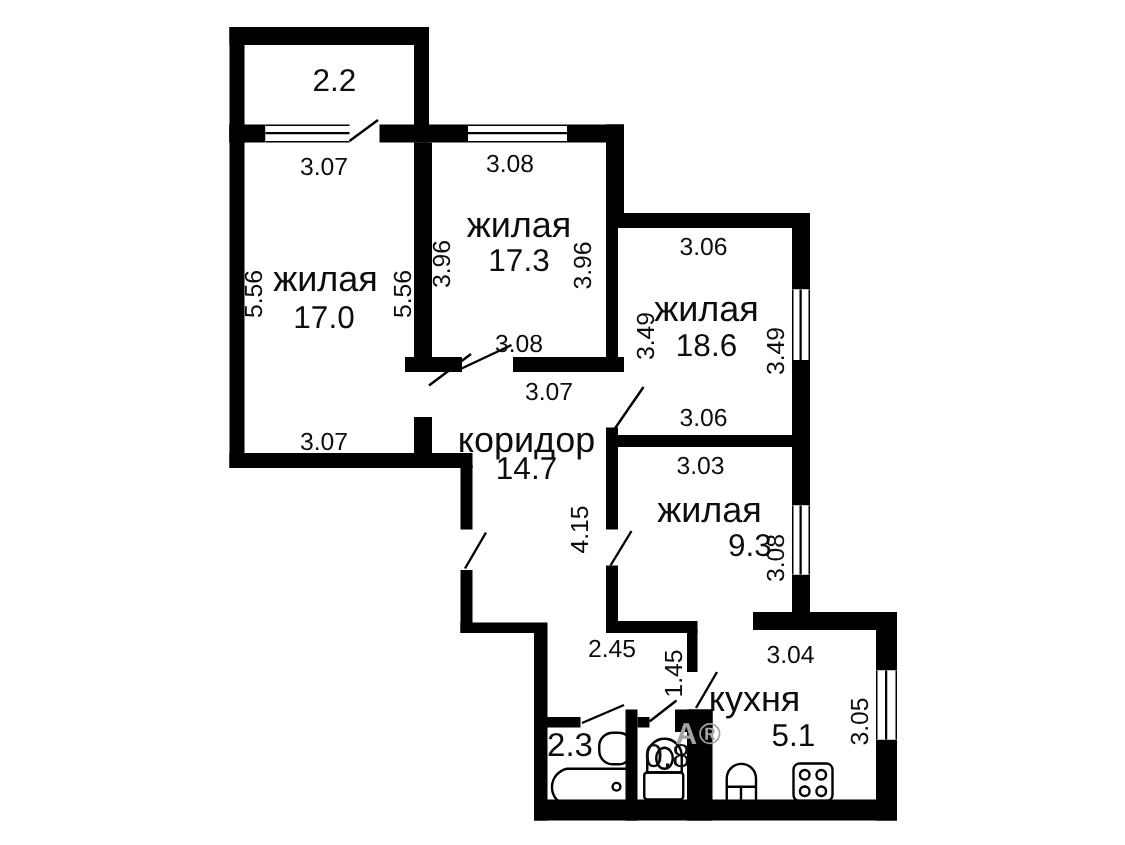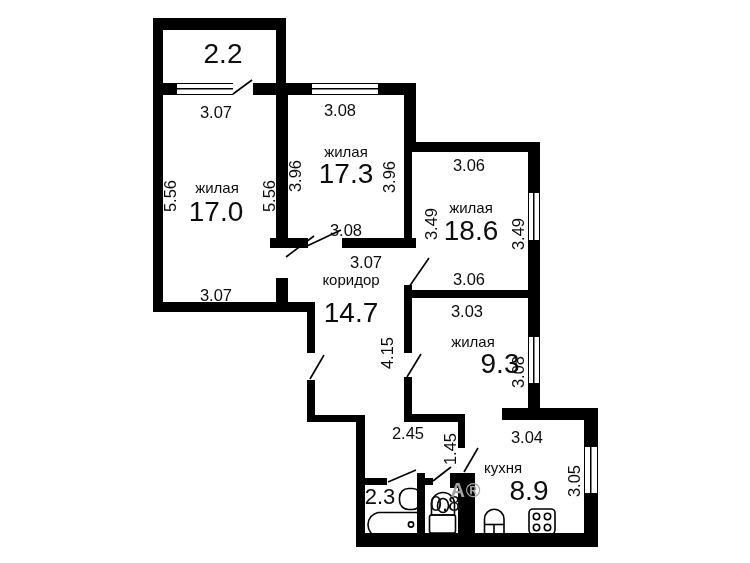--- a/index.html
+++ b/index.html
@@ -3,22 +3,22 @@
 <meta charset="utf-8">
 <style>
   html,body{margin:0;padding:0;background:#fff;}
   .plan{
     position:relative;width:750px;height:563px;background:#ffffff;overflow:hidden;
     font-family:"Liberation Sans", sans-serif;color:#0d0d0d;
   }
   .wall{position:absolute;background:#000;}
   .lbl{position:absolute;transform:translate(-50%,-50%);white-space:nowrap;line-height:1;}
   .rot{transform:translate(-50%,-50%) rotate(-90deg);}
-  .room-name{font-size:15px;text-align:center;}
-  .room-area{font-size:28px;}
+  .room-name{font-size:24px;text-align:center;}
+  .room-area{font-size:21px;}
   .dim{font-size:16.5px;}
   .small-area{font-size:22px;}
   .win{position:absolute;background:#fff;}
   .winh{
     border-top:1.5px solid #000;border-bottom:1.5px solid #000;
     background:linear-gradient(#000,#000) center / 100% 1.5px no-repeat #fff;
   }
   .winv{
     border-left:1.5px solid #000;border-right:1.5px solid #000;
     background:linear-gradient(#000,#000) center / 1.5px 100% no-repeat #fff;
@@ -122,25 +122,25 @@
 
   <span class="lbl room-name" style="left:346px;top:151px">жилая</span>
   <span class="lbl room-area" style="left:346px;top:174px">17.3</span>
 
   <span class="lbl room-name" style="left:471px;top:207px">жилая</span>
   <span class="lbl room-area" style="left:471px;top:231px">18.6</span>
 
   <span class="lbl room-name" style="left:473px;top:341px">жилая</span>
   <span class="lbl room-area" style="left:500px;top:364px">9.3</span>
 
-  <span class="lbl room-name" style="left:351px;top:279px">коридор</span>
+  <span class="lbl room-name" style="left:351px;top:294px">коридор</span>
   <span class="lbl room-area" style="left:351px;top:313px">14.7</span>
 
   <span class="lbl room-name" style="left:503px;top:467px">кухня</span>
-  <span class="lbl room-area" style="left:529px;top:491px">8.9</span>
+  <span class="lbl room-area" style="left:529px;top:491px">5.1</span>
 
   <span class="lbl small-area" style="left:380px;top:497px">2.3</span>
   <span class="lbl small-area" style="left:445px;top:504px">0.8</span>
 
   <span class="lbl watermark" style="left:466px;top:490px">А®</span>
 
   <span class="lbl dim" style="left:216px;top:112px">3.07</span>
   <span class="lbl dim" style="left:340px;top:110px">3.08</span>
   <span class="lbl dim rot" style="left:170px;top:196px">5.56</span>
   <span class="lbl dim rot" style="left:269px;top:196px">5.56</span>

